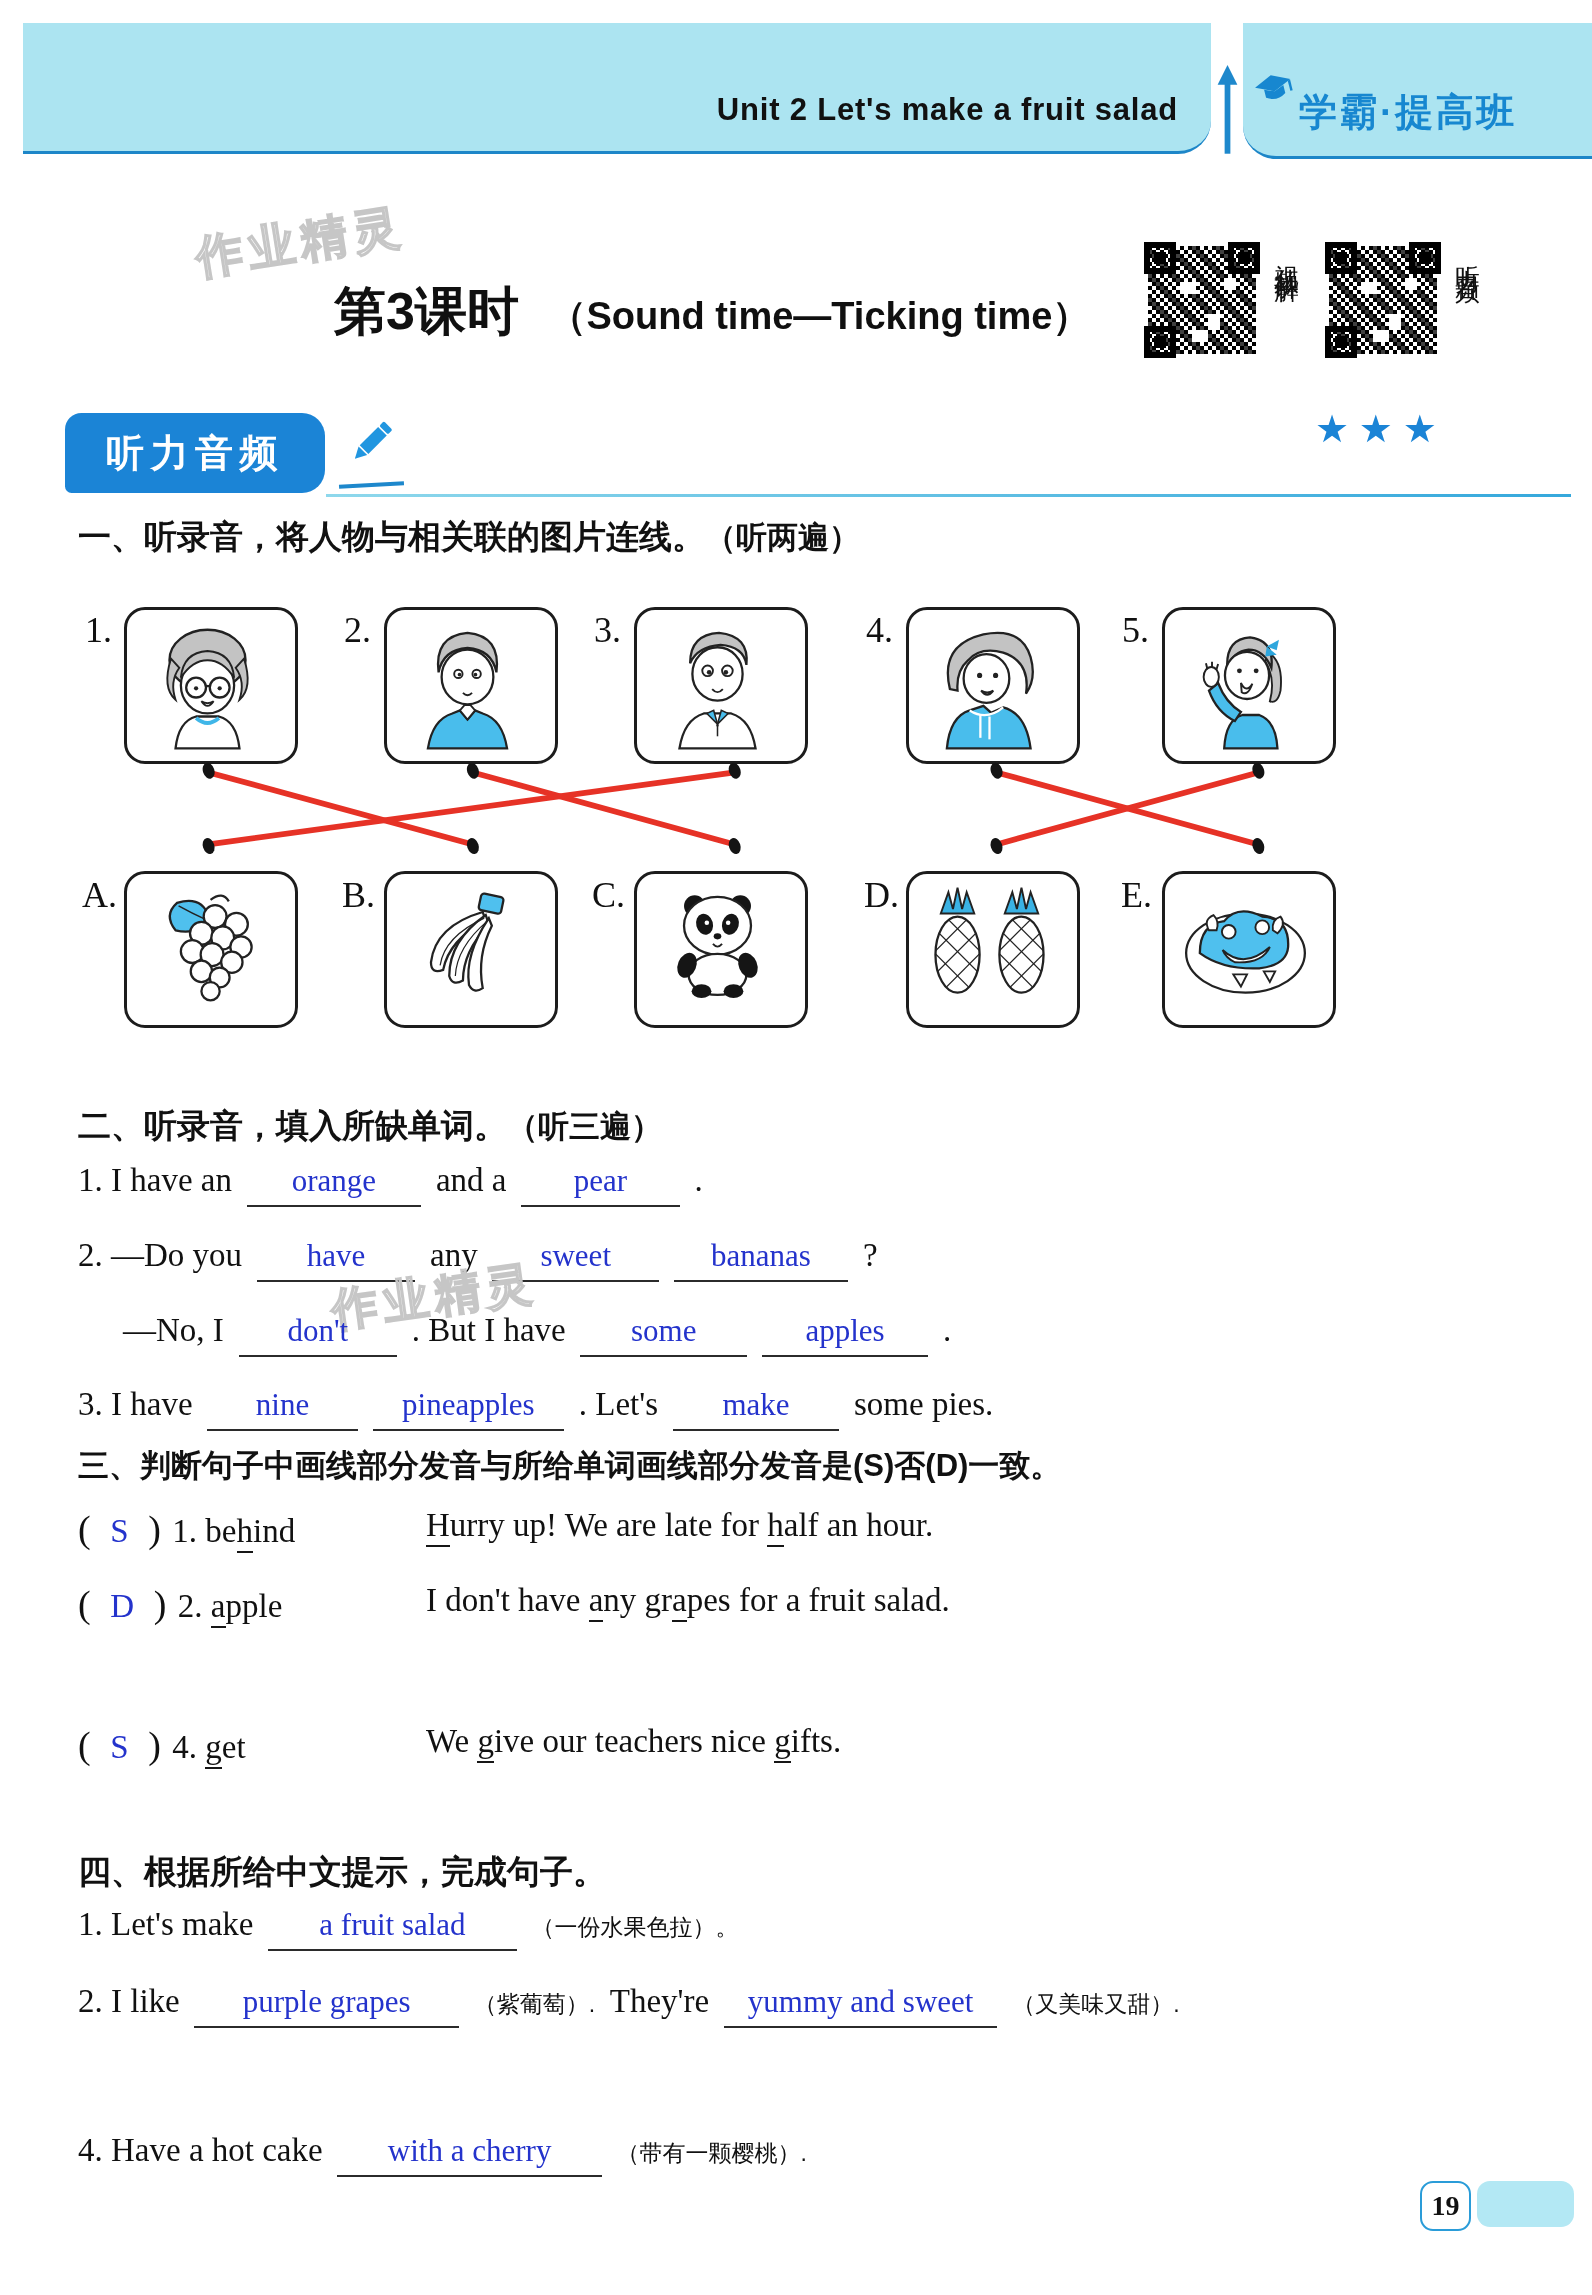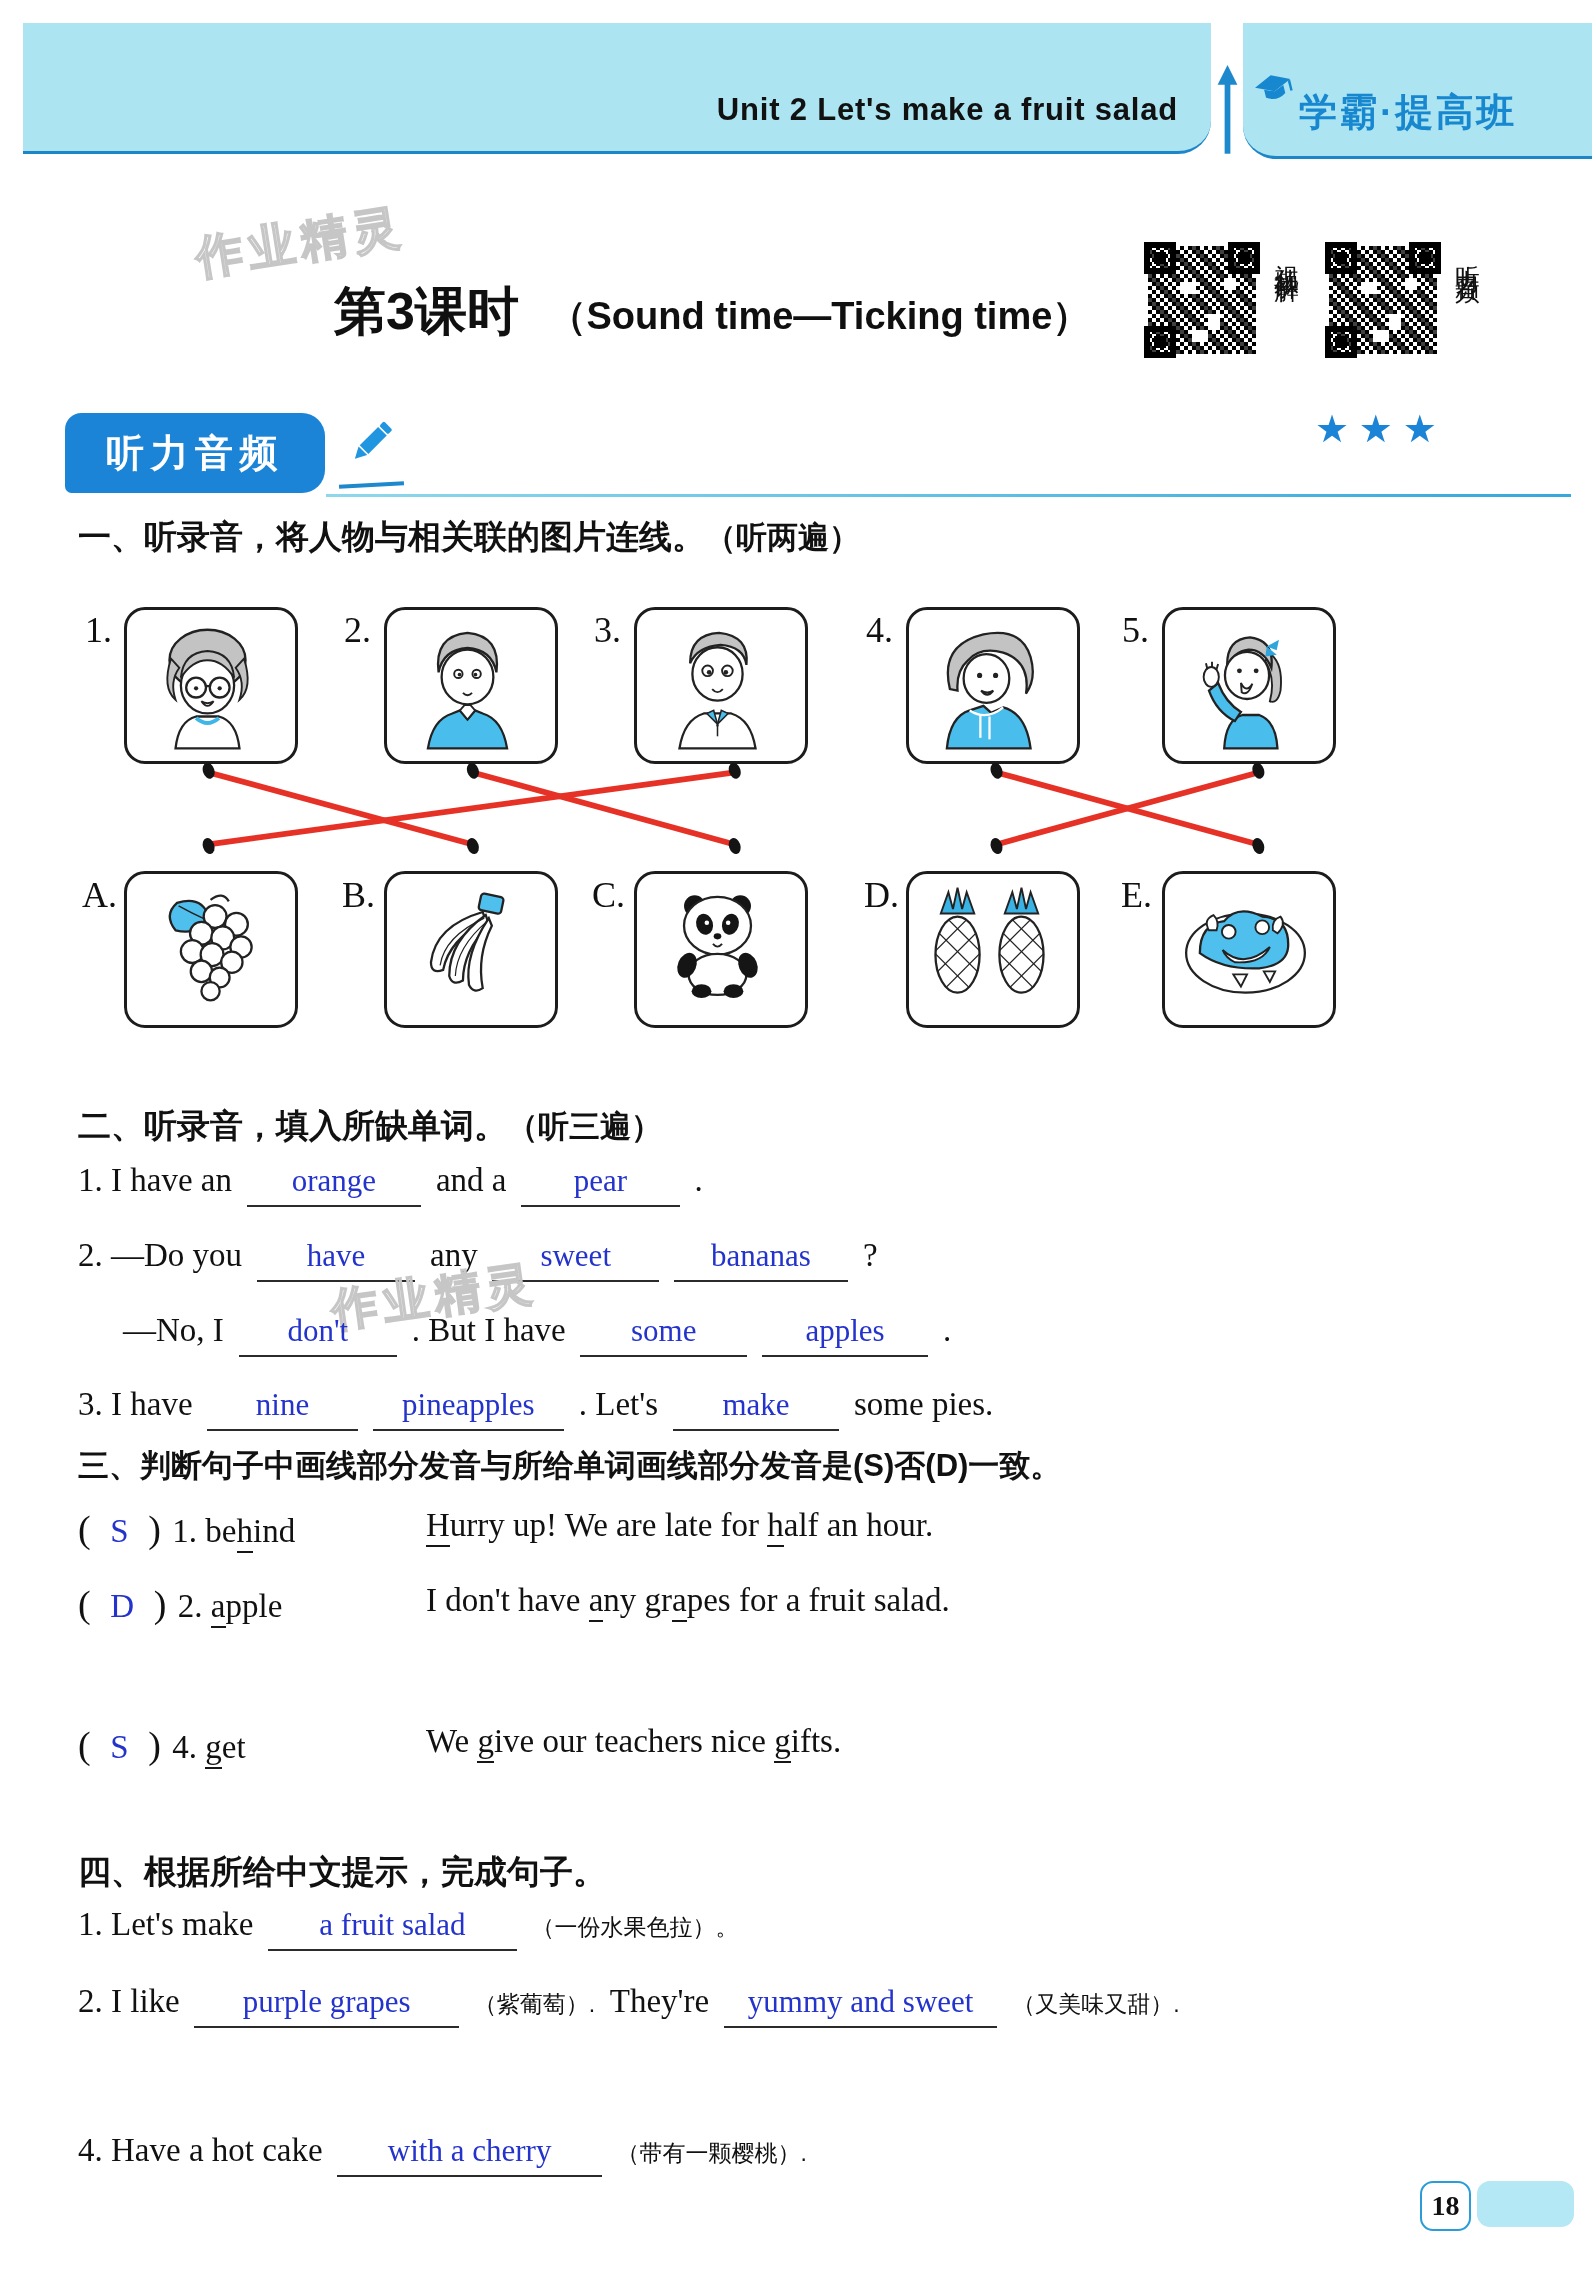--- a/index.html
+++ b/index.html
@@ -414,17 +414,17 @@
     <span>They're</span>
     <span class="blank" style="min-width:254px">yummy and sweet</span>
     <span class="cn">（又美味又甜）.</span>
   </div>
   <div class="exrow" style="left:78px;top:2132px">
     <span>4. Have a hot cake</span>
     <span class="blank" style="min-width:245px">with a cherry</span>
     <span class="cn">（带有一颗樱桃）.</span>
   </div>
 
-  <div class="abs pagenum">18</div>
+  <div class="abs pagenum">19</div>
   <div class="abs pagestrip"></div>
 
 </div>
 
 
 </body></html>

